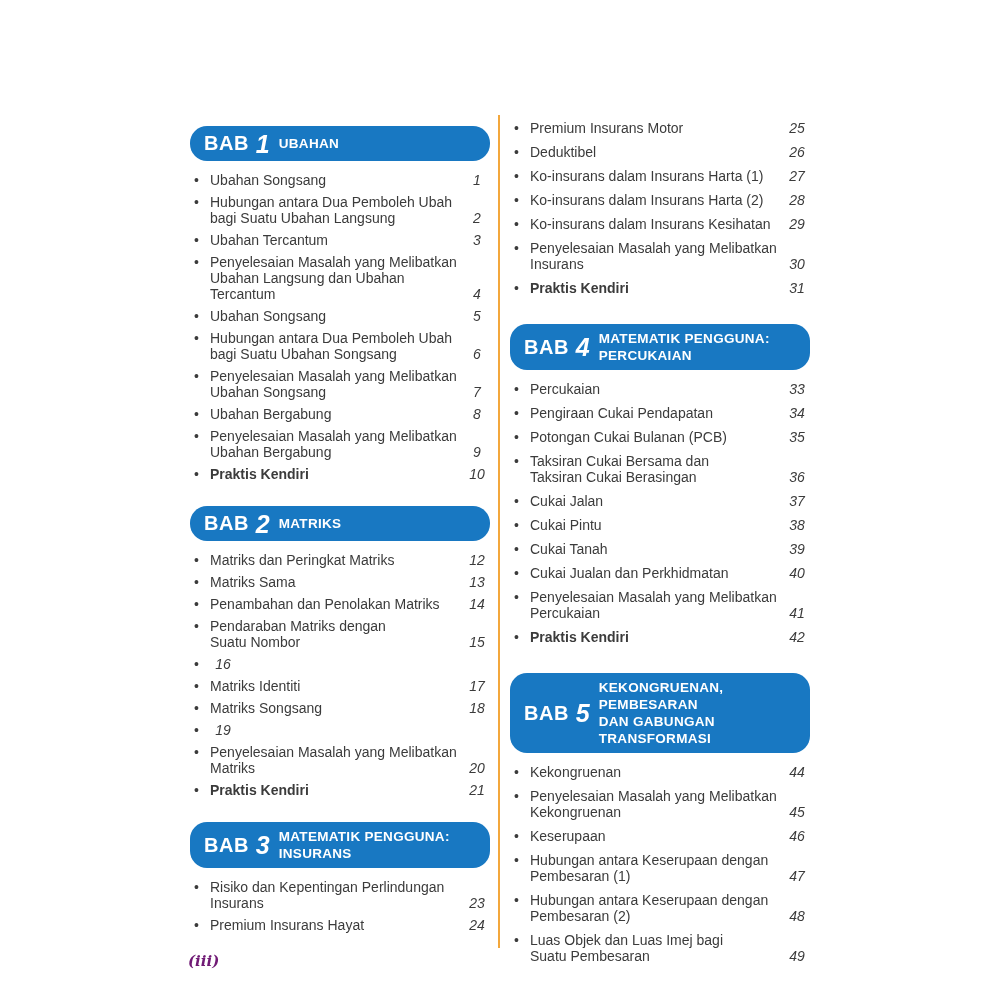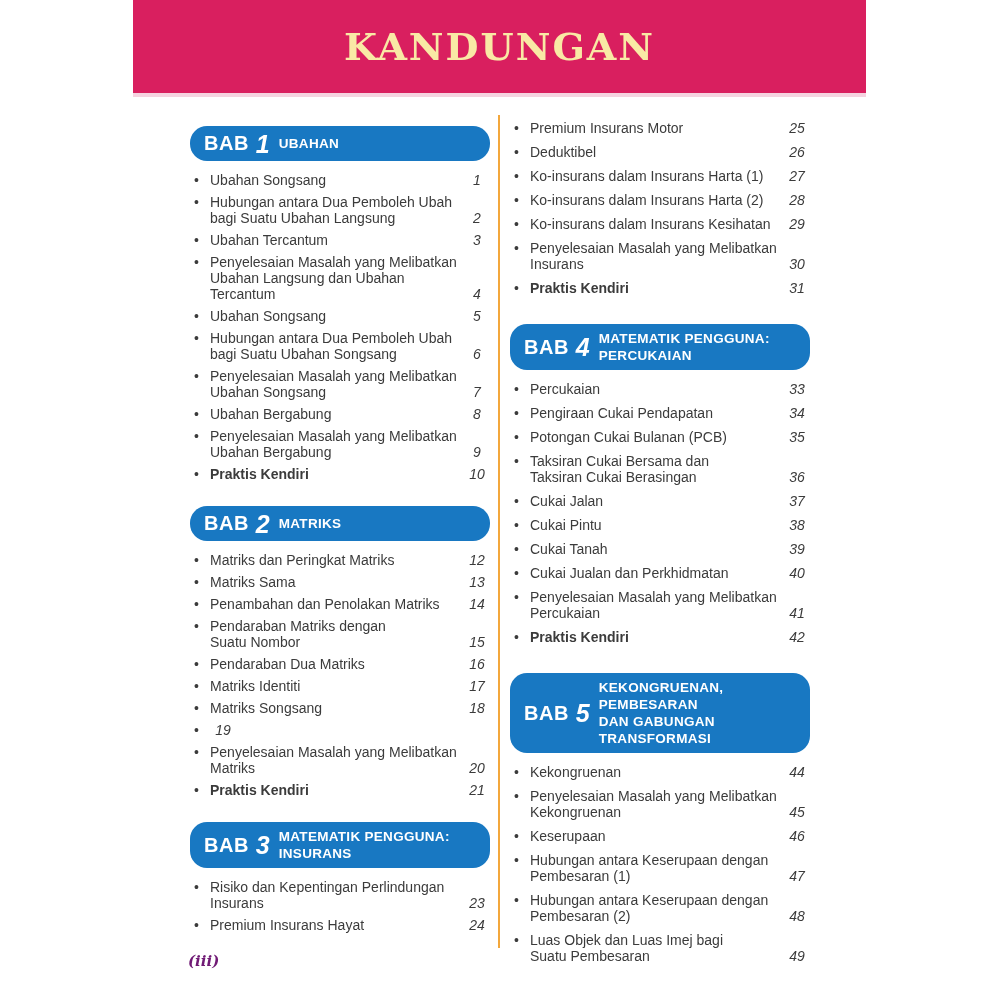--- a/index.html
+++ b/index.html
@@ -48,23 +48,20 @@
   .item.bold .txt{font-weight:bold;}
   .folio{
     position:absolute;left:188px;top:952px;
     font-family:"DejaVu Serif",serif;font-style:italic;font-weight:bold;font-size:15px;color:#701a75;
   }
 </style>
 </head>
 <body>
 
 <div class="page">
-  <header class="banner">
-    <h1>KANDUNGAN</h1>
-  </header>
 
   <div class="divider"></div>
 
   <section class="col col-left" id="col-left">
       <div class="section">
         <div class="chapter-banner">
           <span class="bab">BAB</span>
           <span class="num">1</span>
           <span class="ctitle">UBAHAN</span>
         </div>
@@ -143,21 +140,20 @@
             <span class="txt">Penambahan dan Penolakan Matriks</span>
             <span class="pg">14</span>
           </li>
           <li class="item">
             <span class="bullet">•</span>
             <span class="txt">Pendaraban Matriks dengan<br>Suatu Nombor</span>
             <span class="pg">15</span>
           </li>
           <li class="item">
             <span class="bullet">•</span>
-            <span class="txt">Pendaraban Dua Matriks</span>
             <span class="pg">16</span>
           </li>
           <li class="item">
             <span class="bullet">•</span>
             <span class="txt">Matriks Identiti</span>
             <span class="pg">17</span>
           </li>
           <li class="item">
             <span class="bullet">•</span>
             <span class="txt">Matriks Songsang</span>

